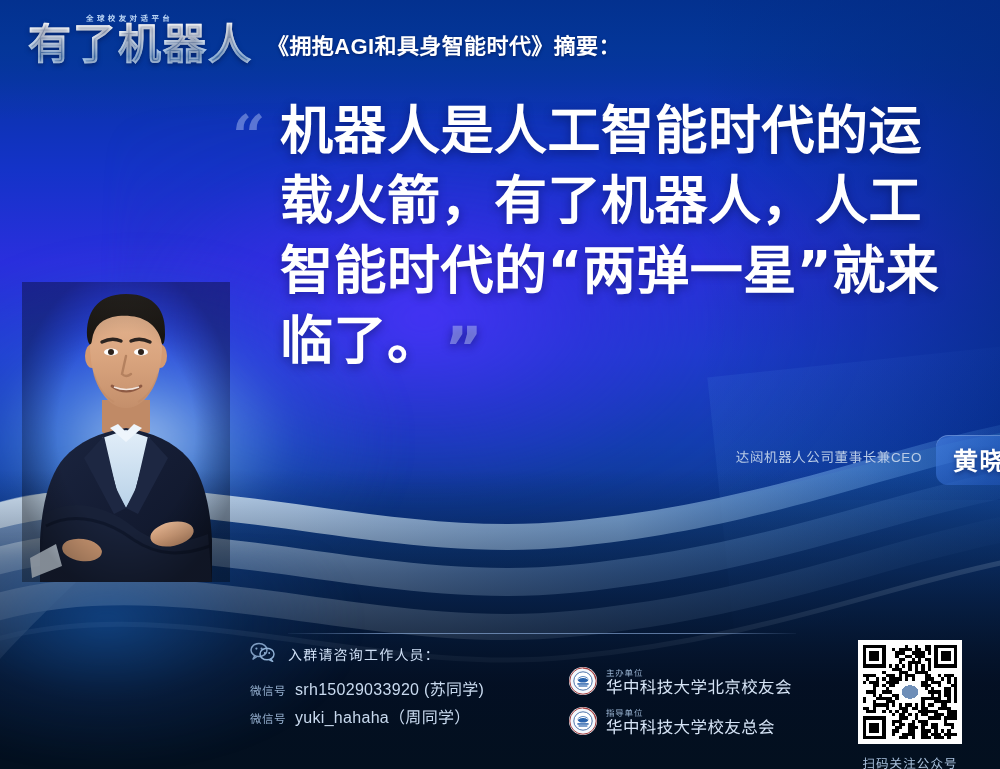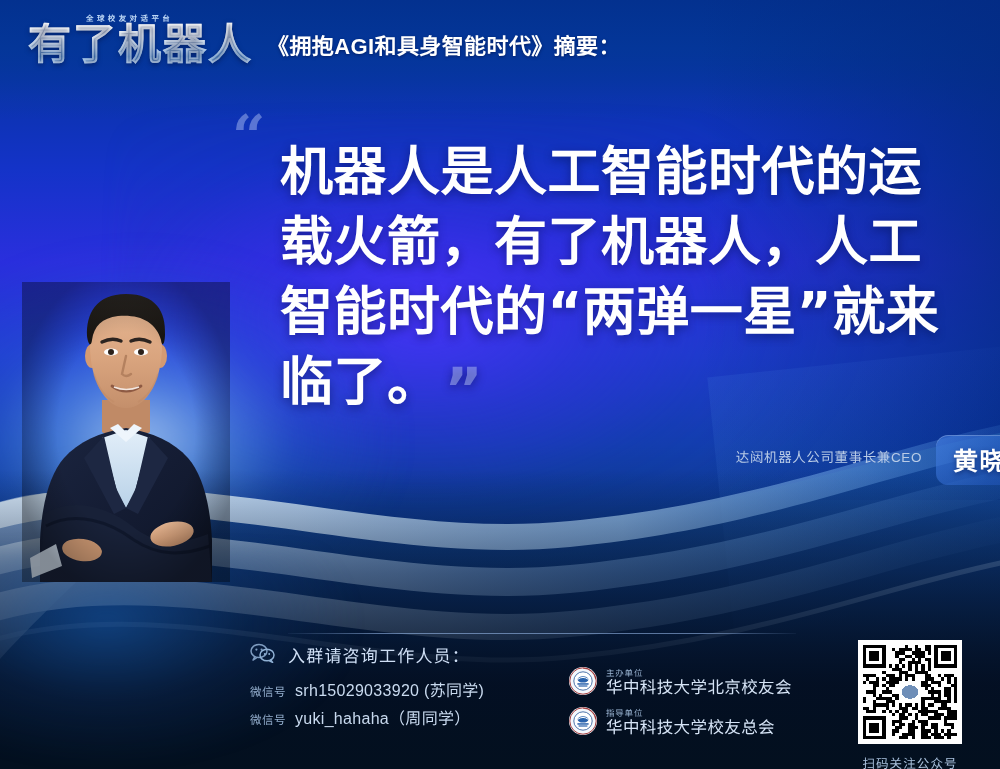--- a/index.html
+++ b/index.html
@@ -172,21 +172,20 @@
   }
   .quote-text {
     margin-left: 48px;
     font-size: 53px;
     font-weight: 900;
     line-height: 1.32;
     letter-spacing: 0.5px;
     color: #ffffff;
     text-shadow: 0 3px 10px rgba(0,12,60,0.45);
     font-family: "DejaVu Sans", "Liberation Sans", sans-serif;
-    margin-top: 41px;
   }
 
   
   .attrib {
     position: absolute;
     right: 78px; top: 446px;
     display: flex;
     align-items: center;
     gap: 14px;
     z-index: 6;
@@ -238,21 +237,21 @@
     left: 250px; top: 642px;
     width: 740px; height: 120px;
     z-index: 6;
   }
   .footer-head {
     display: flex;
     align-items: center;
     gap: 12px;
   }
   .footer-title {
-    font-size: 17px;
+    font-size: 14px;
     color: #cfdff5;
     letter-spacing: 1.2px;
     font-weight: 400;
     text-align: center;
   }
   .contact-list { margin-top: 10px; }
   .contact-row {
     display: flex;
     align-items: baseline;
     gap: 9px;

